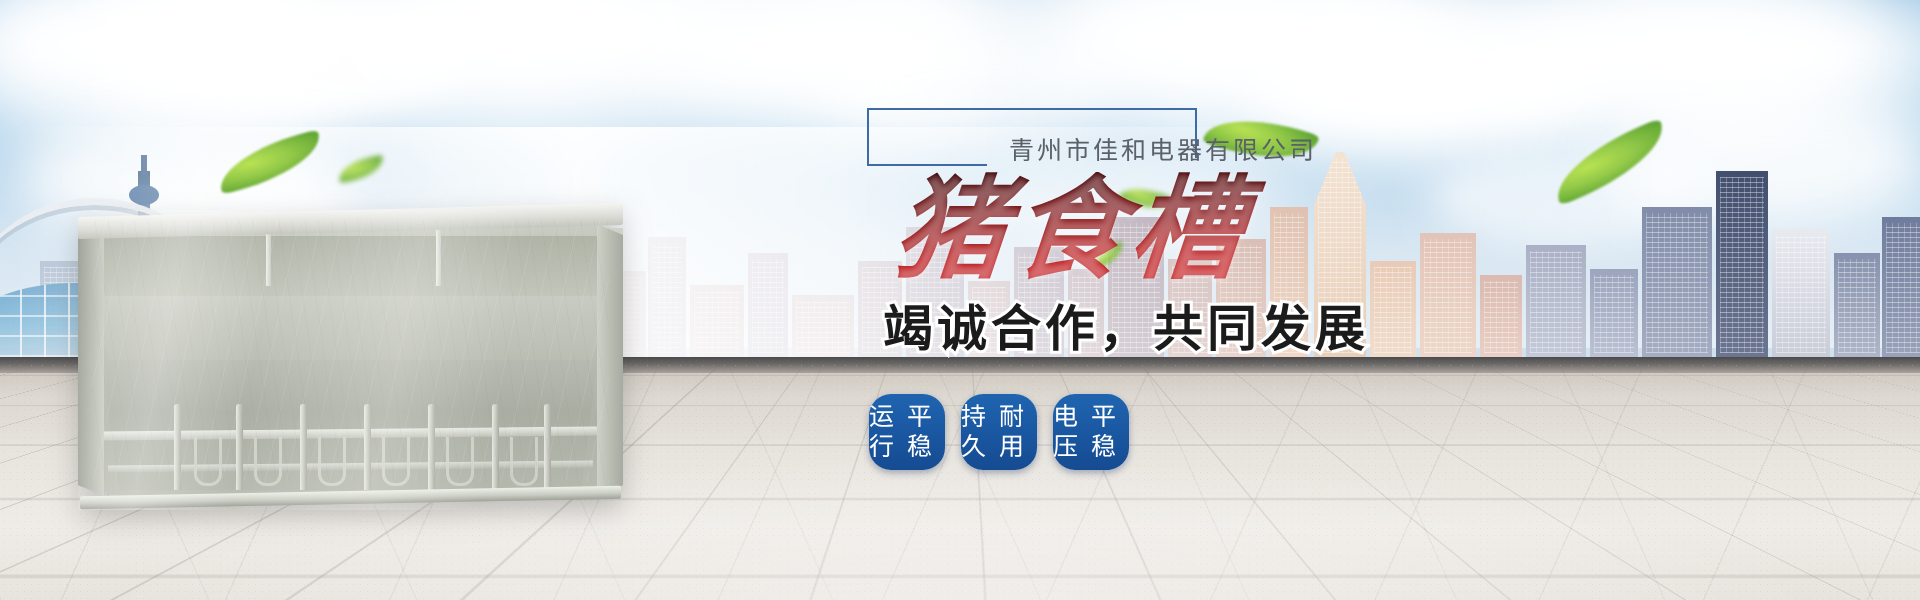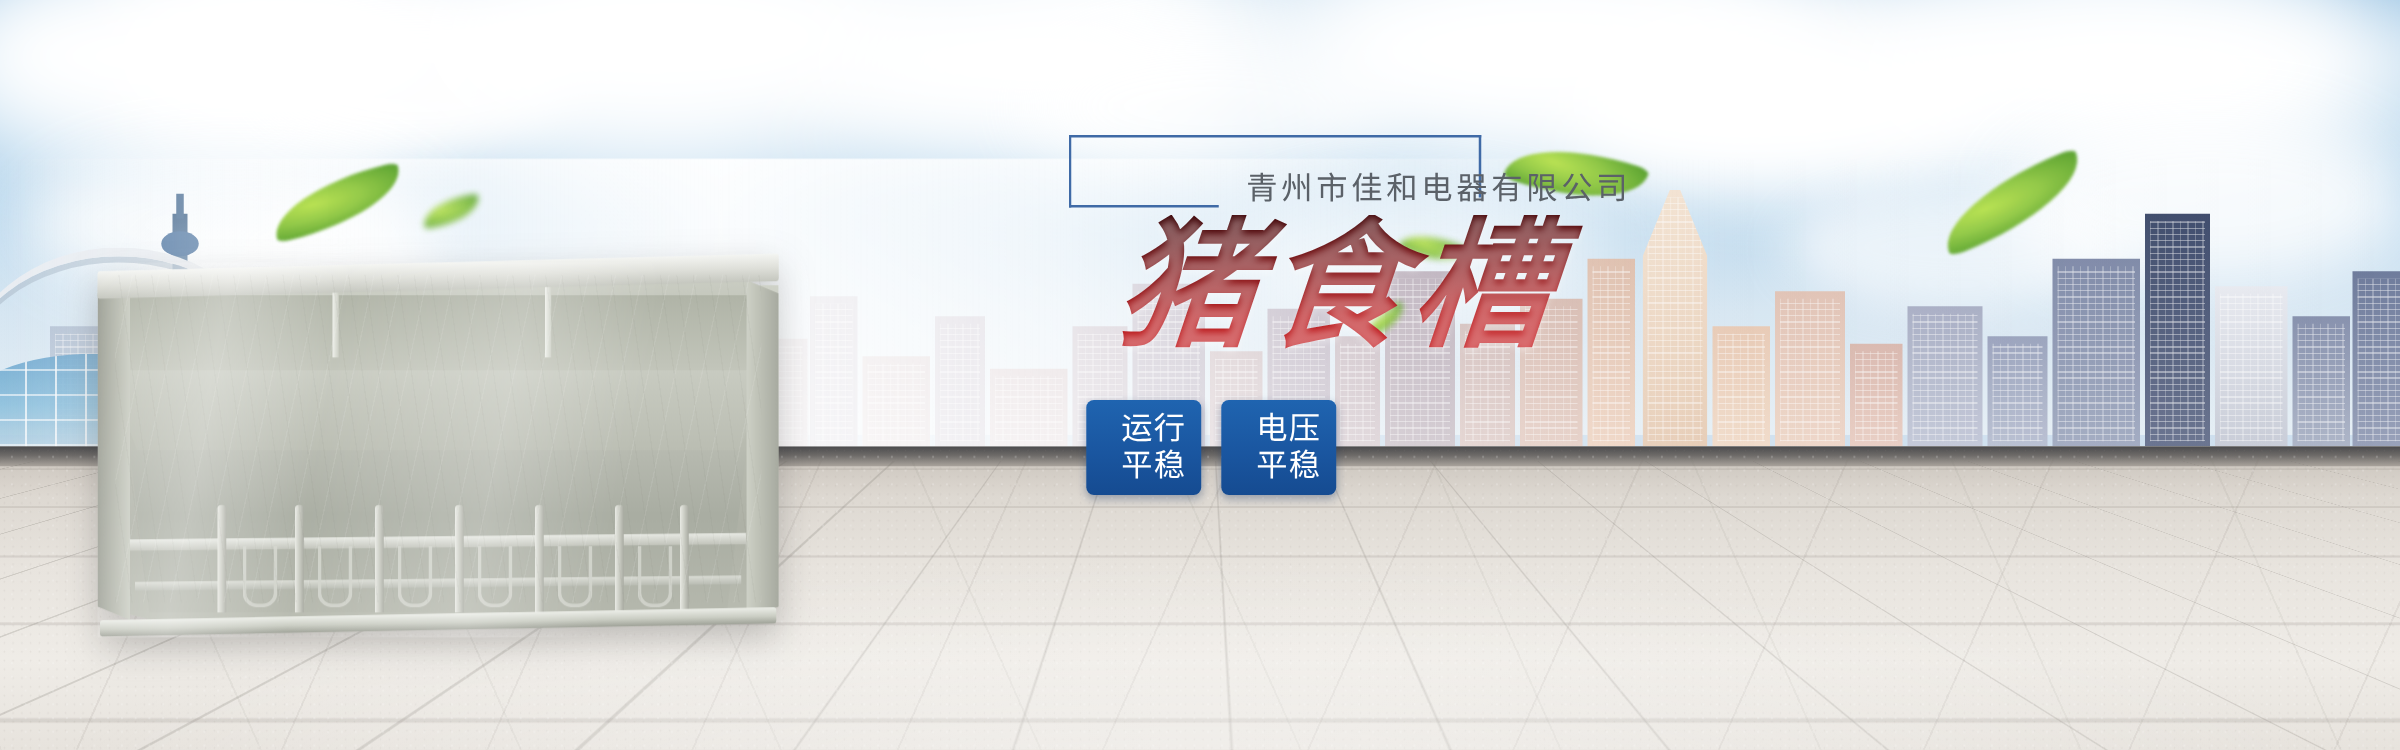--- a/index.html
+++ b/index.html
@@ -228,21 +228,21 @@
     background:radial-gradient(ellipse at 32% 42%, #b6e04a 0%, #8dc63f 40%, #5aa32a 78%, #3f8b1e 100%);
     border-radius:100% 10% 100% 10%;
     filter:blur(1.1px);
     opacity:.95;
   }
   .leaf.b{filter:blur(2.6px);opacity:.88;}
 
   
   .copy{position:absolute;left:855px;top:108px;width:640px;z-index:12;}
 
-  .brandbox{position:relative;height:62px;width:330px;}
+  .brandbox{position:relative;height:62px;width:330px;margin-left:12px;}
   .bb-line{position:absolute;background:#3f6aa6;}
   .bb-top{left:0;top:0;width:330px;height:2px;}
   .bb-left{left:0;top:0;width:2px;height:58px;}
   .bb-bottom{left:0;top:56px;width:120px;height:2px;}
   .bb-right{left:328px;top:0;width:2px;height:50px;}
   .brandname{
     position:absolute;left:142px;top:22px;white-space:nowrap;
     font-size:25px;letter-spacing:3px;color:#5b6168;font-weight:400;
   }
 
@@ -263,25 +263,25 @@
   .subline{
     margin:2px 0 0 28px;
     font-size:50px;letter-spacing:4px;font-weight:700;
     color:#1b1b1b;white-space:nowrap;
     -webkit-text-stroke:6px #ffffff;
     paint-order:stroke fill;
   }
 
   .badges{display:flex;gap:16px;margin:34px 0 0 14px;}
   .badge{
-    width:76px;height:76px;border-radius:6px;
+    width:76px;height:76px;border-radius:22px;
     background:linear-gradient(180deg,#1f64b0 0%, #1a56a0 55%, #154b91 100%);
     box-shadow:0 3px 7px rgba(20,50,95,.35);
-    display:flex;flex-direction:column;align-items:center;justify-content:center;
-    color:#fff;font-size:25px;line-height:1.22;letter-spacing:1px;font-weight:500;padding-left:16px;
+    display:flex;flex-direction:row;align-items:center;justify-content:center;
+    color:#fff;font-size:25px;line-height:1.22;letter-spacing:1px;font-weight:500;
   }
   .badge span{display:block;}
 </style>
 </head>
 <body>
 
 <div class="banner">
 
   <div class="sky"></div>
   <div class="sky-wash"></div>
@@ -447,26 +447,31 @@
     <div class="brandbox">
       <i class="bb-line bb-top"></i>
       <i class="bb-line bb-left"></i>
       <i class="bb-line bb-bottom"></i>
       <i class="bb-line bb-right"></i>
       <div class="brandname">青州市佳和电器有限公司</div>
     </div>
 
     <div class="headline">猪食槽</div>
 
+    <div class="subline">竭诚合作，共同发展</div>
 
     <div class="badges">
       <div class="badge">
         <span>运行</span>
         <span>平稳</span>
       </div>
       <div class="badge">
+        <span>持久</span>
+        <span>耐用</span>
+      </div>
+      <div class="badge">
         <span>电压</span>
         <span>平稳</span>
       </div>
     </div>
 
   </div>
 </div>
 
 </body></html>

